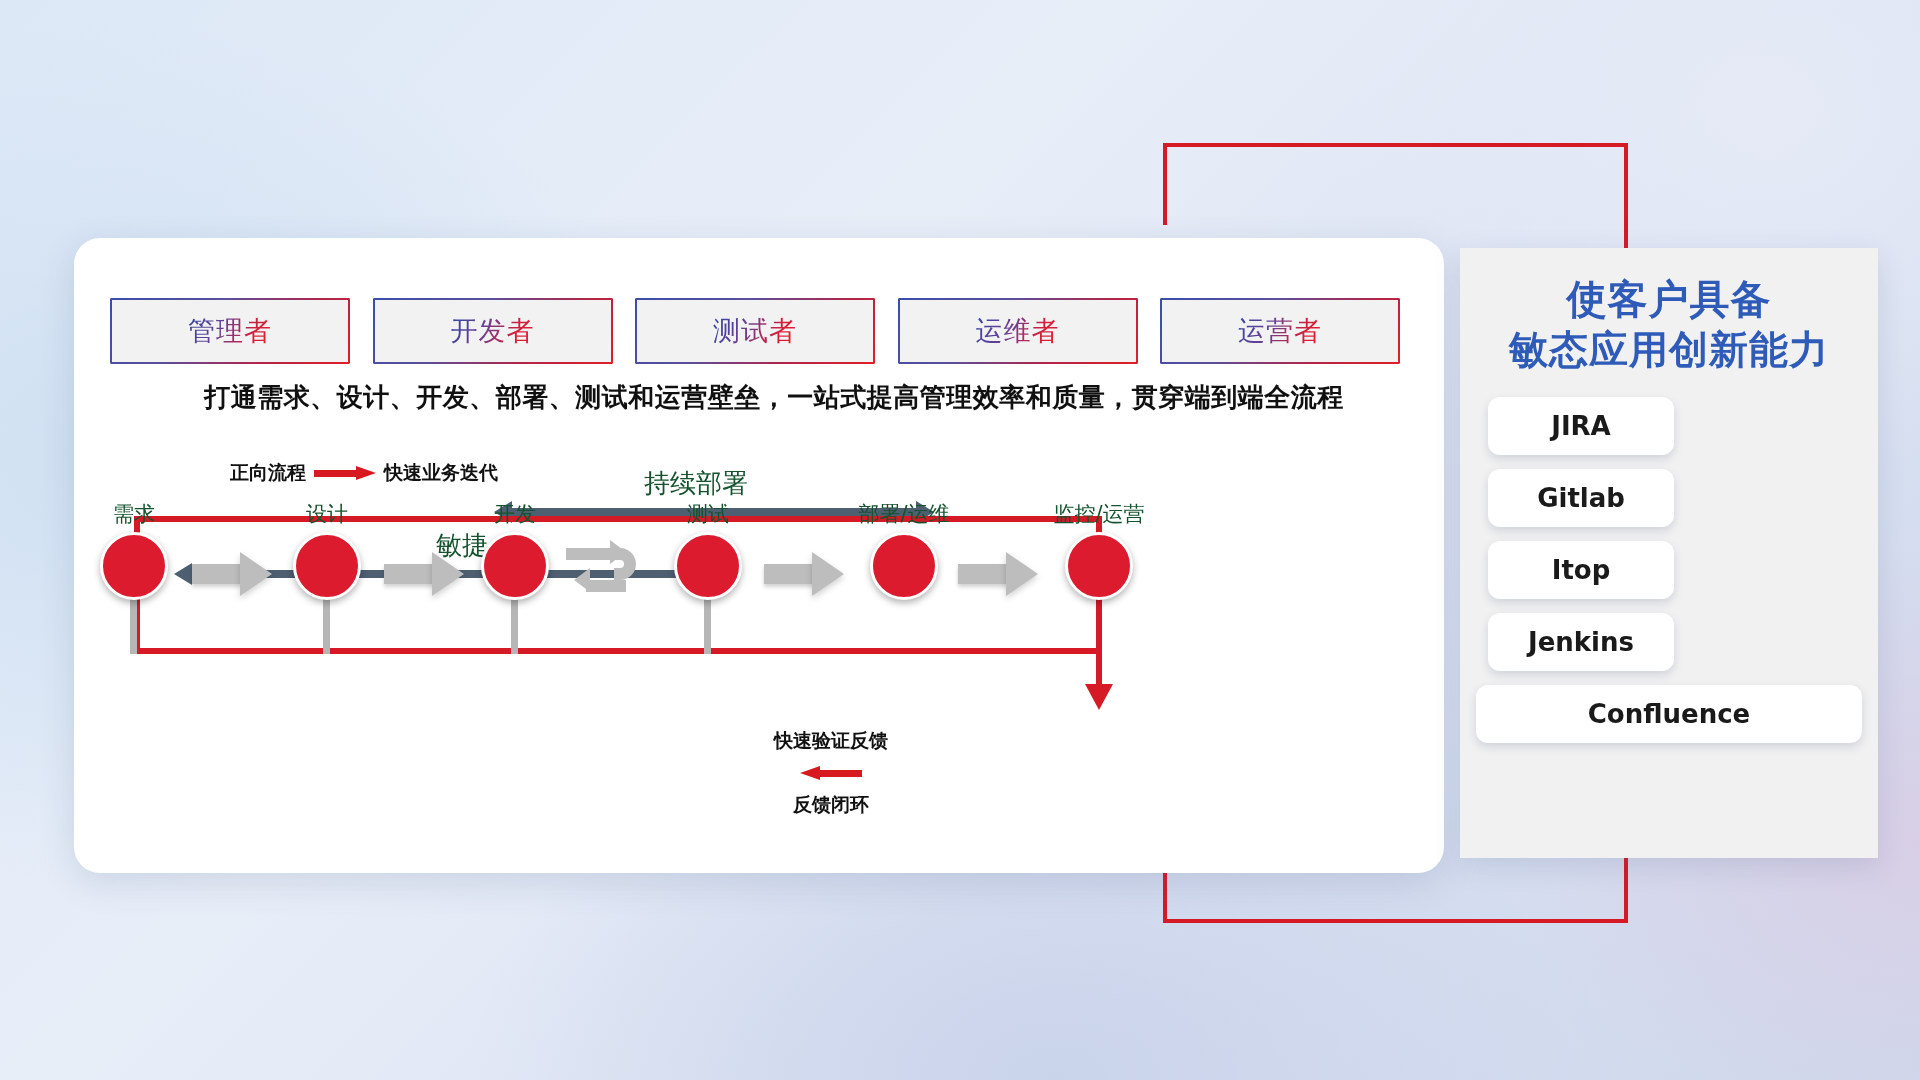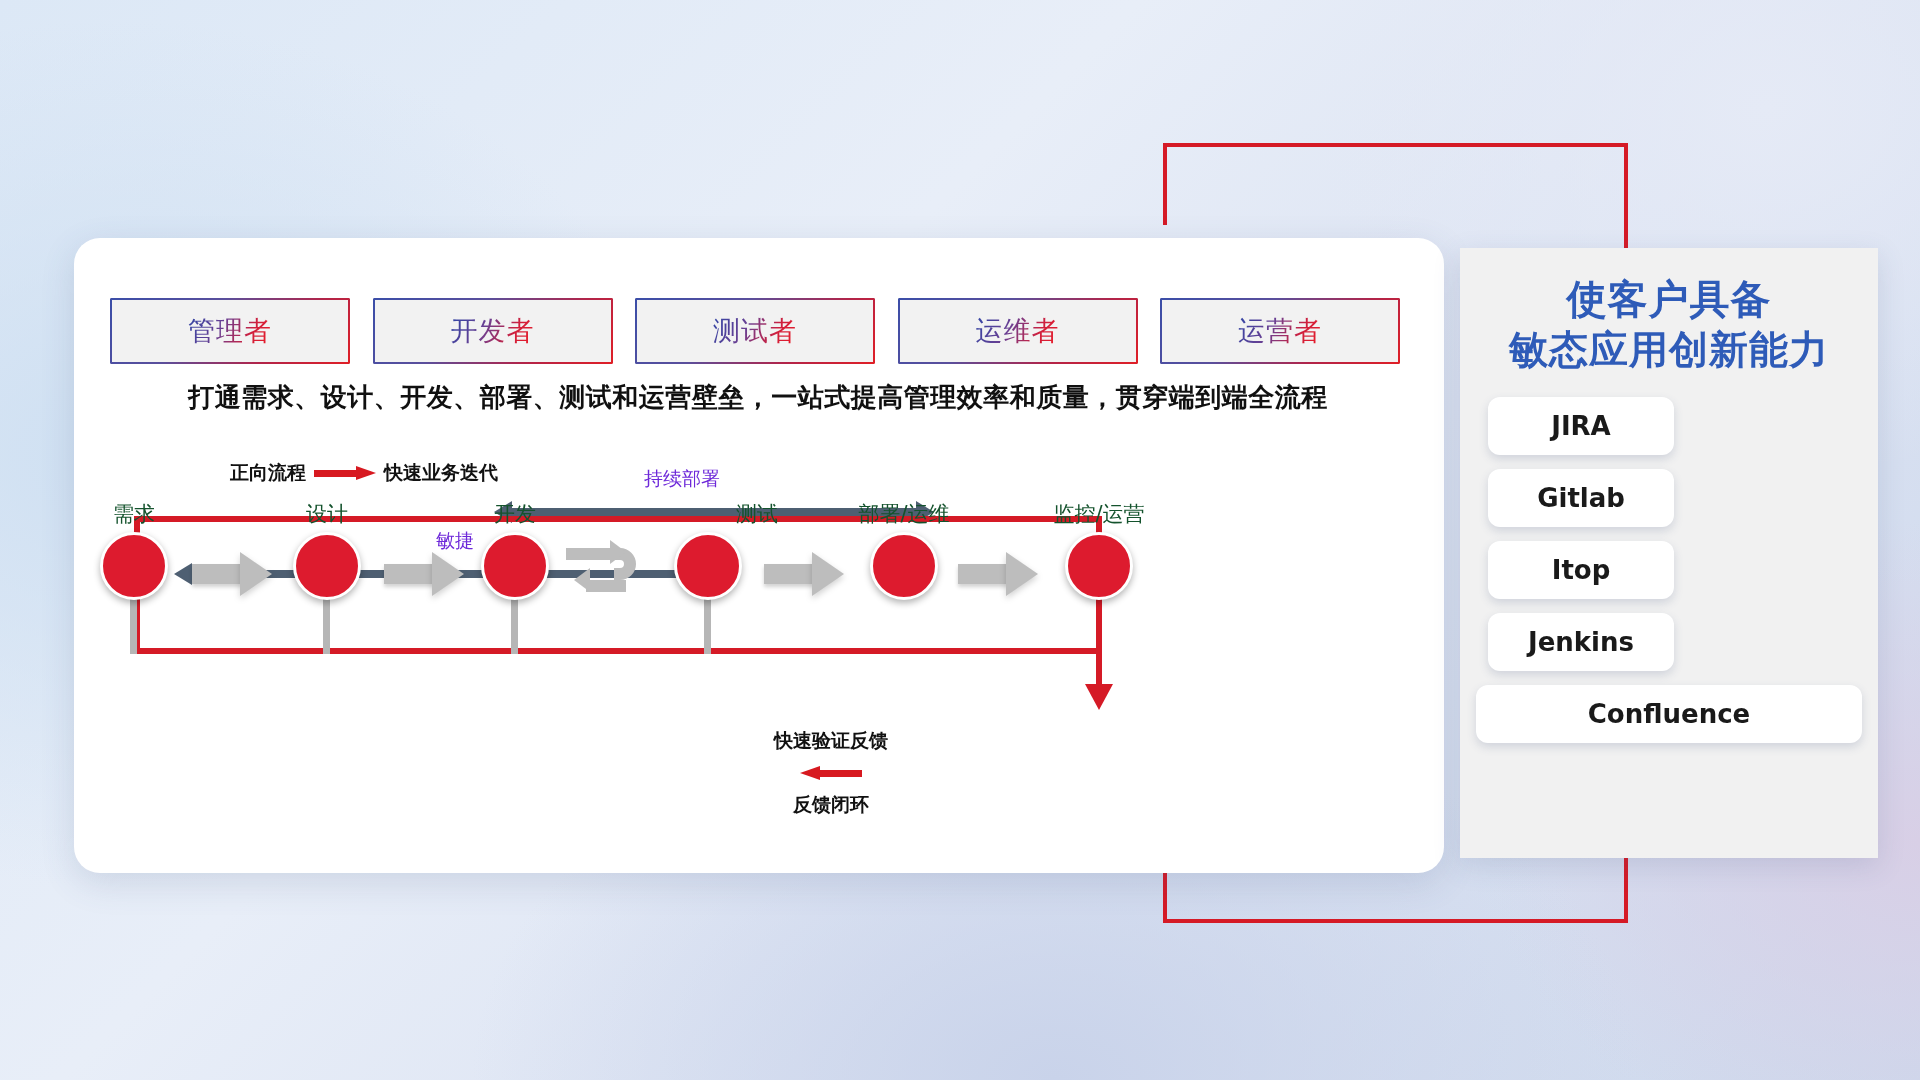--- a/index.html
+++ b/index.html
@@ -49,21 +49,21 @@
   }
   .role-label{
     position:relative;font-size:27px;font-weight:400;letter-spacing:1px;
     background:linear-gradient(118deg,#2f46a6 0%,#6a3f92 40%,#d01f3c 72%,#ee1c24 100%);
     -webkit-background-clip:text;background-clip:text;color:transparent;
     font-family:"DejaVu Sans","Liberation Sans",sans-serif;
   }
 
   
   #headline{
-    position:absolute;left:34px;top:142px;width:1300px;text-align:center;
+    position:absolute;left:50px;top:142px;width:1300px;text-align:center;
     font-size:26px;font-weight:700;color:#101010;letter-spacing:.5px;
     font-family:"DejaVu Sans","Liberation Sans",sans-serif;white-space:nowrap;
   }
 
   
   #legend-forward{
     position:absolute;left:156px;top:222px;display:flex;align-items:center;gap:8px;
     font-size:19px;font-weight:700;color:#111;
     font-family:"DejaVu Sans","Liberation Sans",sans-serif;white-space:nowrap;
   }
@@ -82,21 +82,21 @@
     border-left:none;border-right:20px solid #d71920;}
 
   
   .span-arrow{position:absolute;height:22px;}
   .span-arrow .bar{position:absolute;left:16px;right:16px;top:7px;height:8px;background:#4e5f72;}
   .span-arrow .tip-l{position:absolute;left:0;top:0;width:0;height:0;
     border-top:11px solid transparent;border-bottom:11px solid transparent;border-right:18px solid #4e5f72;}
   .span-arrow .tip-r{position:absolute;right:0;top:0;width:0;height:0;
     border-top:11px solid transparent;border-bottom:11px solid transparent;border-left:18px solid #4e5f72;}
   .span-label{
-    position:absolute;font-size:19px;font-weight:400;color:#6d28d9;
+    position:absolute;font-size:26px;font-weight:400;color:#14532d;
     font-family:"DejaVu Sans","Liberation Sans",sans-serif;white-space:nowrap;
   }
 
   
   #pipeline{position:absolute;left:0;top:0;width:1370px;height:635px;pointer-events:none;}
   .stage-node{position:absolute;width:140px;text-align:center;}
   .stage-name{
     font-size:21px;color:#14532d;font-weight:400;margin-bottom:4px;white-space:nowrap;
     font-family:"DejaVu Sans","Liberation Sans",sans-serif;
   }
@@ -244,21 +244,21 @@
         <svg width="96" height="66" viewBox="0 0 96 66">
           <g fill="#bdbdbd">
             <path d="M0 12 h54 a16 16 0 0 1 0 32 h-6 v-12 h6 a4 4 0 0 0 0 -8 h-54 z"></path>
             <path d="M44 4 l16 12 -16 12 z"></path>
             <path d="M16 30 h40 v12 h-40 z" transform="translate(4,14)"></path>
             <path d="M24 36 l-16 12 16 12 z" transform="translate(0,-4)"></path>
           </g>
         </svg>
       </div>
 
-      <div class="stage-node" style="left:564px;top:262px;text-align:right;">
+      <div class="stage-node" style="left:564px;top:262px;">
         <div class="stage-name">测试</div>
         <div class="stage-dot"></div>
       </div>
       <div class="grey-arrow" style="left:690px;top:314px;">
         <span class="gshaft"></span>
           <span class="ghead"></span>
       </div>
 
       <div class="stage-node" style="left:760px;top:262px;">
         <div class="stage-name">部署/运维</div>

